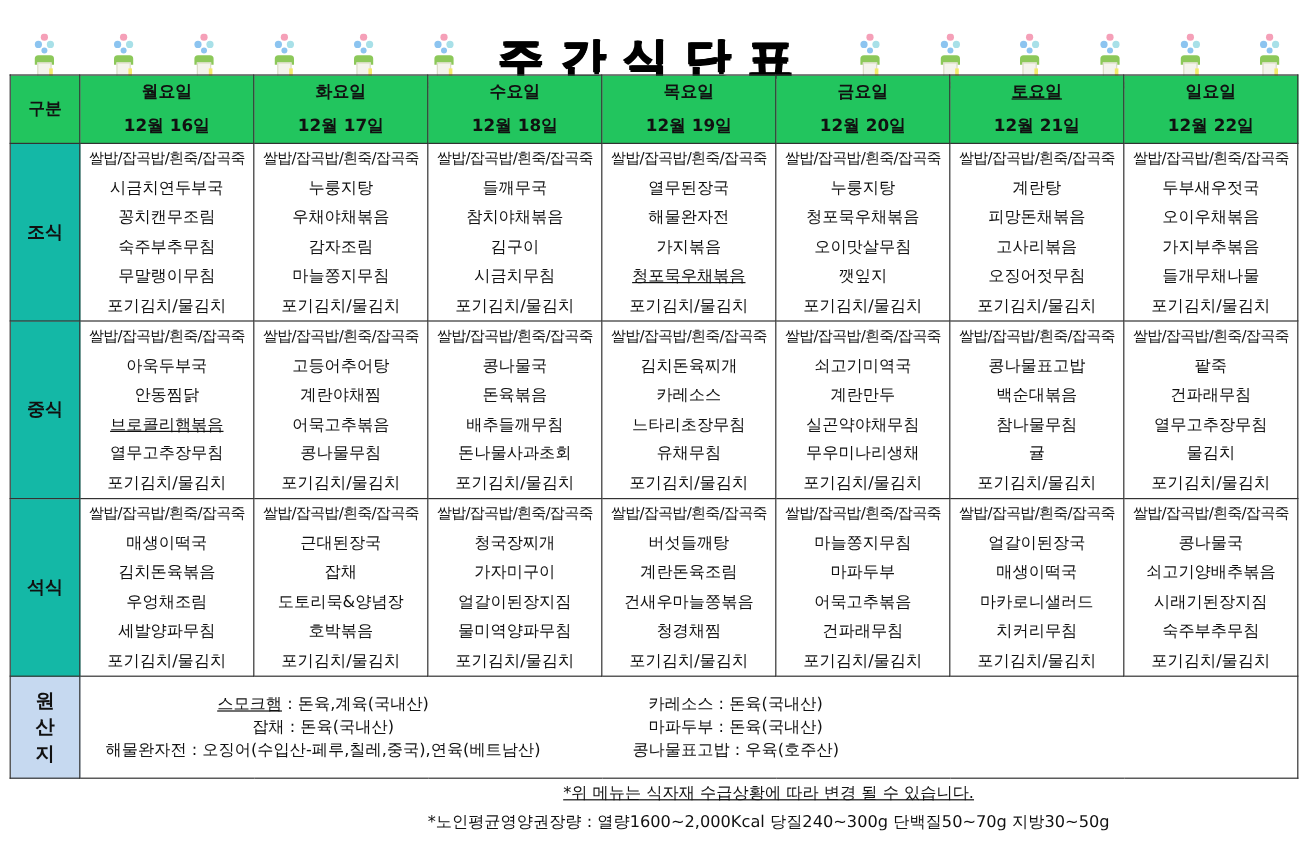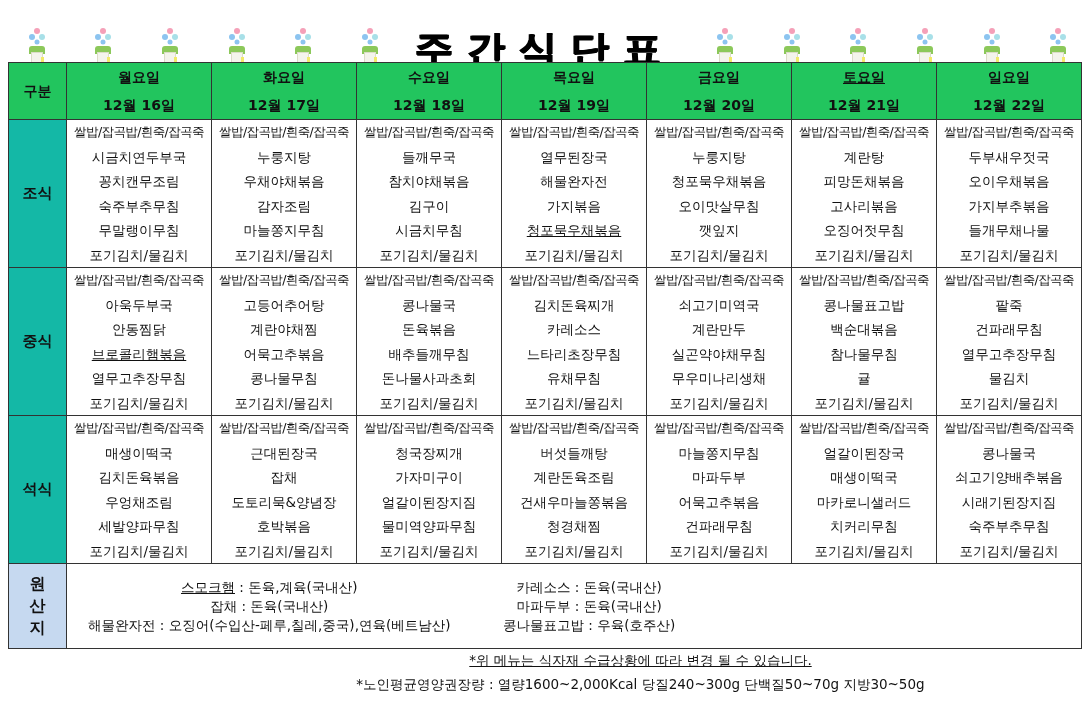--- a/index.html
+++ b/index.html
@@ -26,21 +26,21 @@
   td.cell { font-size: 13.5px; line-height: 24.5px; padding-top: 0; white-space: nowrap; overflow: hidden; }
   td.cell .staple { font-size: 12.5px; letter-spacing: -0.6px; display: block; }
   td.cell .item { display: block; }
   .u { text-decoration: underline; }
   tr.meal td { height: 148px; }
   tr.origin td { height: 85px; }
   td.origin-label { background: #c6d9f0; font-weight: bold; font-size: 16px; line-height: 22px; }
   td.origin-body { text-align: left; vertical-align: middle; font-size: 13.5px; line-height: 19px; padding-left: 4px; position: relative; }
   .origin-col { position: absolute; top: 14px; }
   .origin-col.left { left: 0; margin-left: 21px; }
-  .origin-col.right { left: 436px; }
+  .origin-col.right { left: 460px; }
   .origin-col div { white-space: nowrap; }
 
   .note { position: absolute; left: 0; width: 1089px; text-align: center; font-size: 13.5px; }
   .note1 { top: 652px; left: 96px; }
   .note1 span { text-decoration: underline; margin-top: 40px; }
   .note2 { top: 676px; left: 96px; }
 </style>
 </head>
 <body>
 

